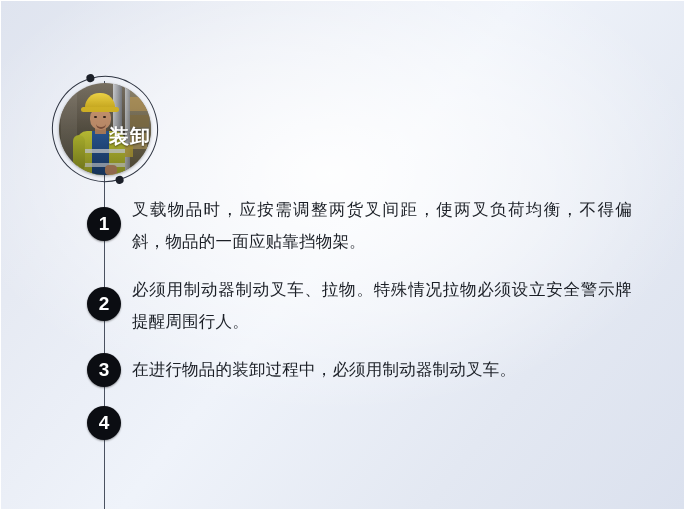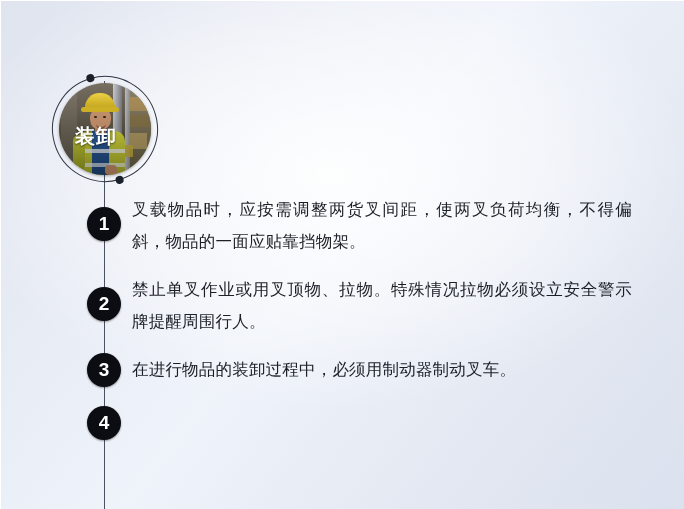--- a/index.html
+++ b/index.html
@@ -123,21 +123,21 @@
   }
   .ph-stripe1{position:absolute;left:18px;top:66px;width:48px;height:4px;background:#eef2f5;opacity:.8;}
   .ph-stripe2{position:absolute;left:18px;top:80px;width:48px;height:4px;background:#eef2f5;opacity:.7;}
   .ph-armL{position:absolute;left:14px;top:52px;width:12px;height:36px;
     background:linear-gradient(180deg,#c9cf35,#9aa025);border-radius:6px;}
   .ph-handL{position:absolute;left:46px;top:82px;width:12px;height:10px;background:#c68f69;border-radius:4px;}
   .ph-shade{position:absolute;inset:0;background:linear-gradient(180deg,rgba(0,0,0,.05),rgba(0,0,0,.28));}
   #photo-label{
     position:absolute;
     left:0;right:0;top:40px;
-    text-align:left;
+    text-align:right;
     padding-left:16px;
     font-size:20px;
     font-weight:bold;
     color:#ffffff;
     letter-spacing:1px;
     text-shadow:0 1px 2px rgba(0,0,0,.55);
   }
 
   
   .step{
@@ -218,21 +218,21 @@
     </div>
   </div>
 
   <div class="step" id="step1">
     <div class="step-num">1</div>
     <div class="step-text">叉载物品时，应按需调整两货叉间距，使两叉负荷均衡，不得偏斜，物品的一面应贴靠挡物架。</div>
   </div>
 
   <div class="step" id="step2">
     <div class="step-num">2</div>
-    <div class="step-text">禁止单叉作业或用叉顶物、拉物。特殊情况拉物必须设立安全警示牌提醒周围行人。</div>
+    <div class="step-text">必须用制动器制动叉车、拉物。特殊情况拉物必须设立安全警示牌提醒周围行人。</div>
   </div>
 
   <div class="step" id="step3">
     <div class="step-num">3</div>
     <div class="step-text">在进行物品的装卸过程中，必须用制动器制动叉车。</div>
   </div>
 
   <div class="step" id="step4">
     <div class="step-num">4</div>
   </div>

